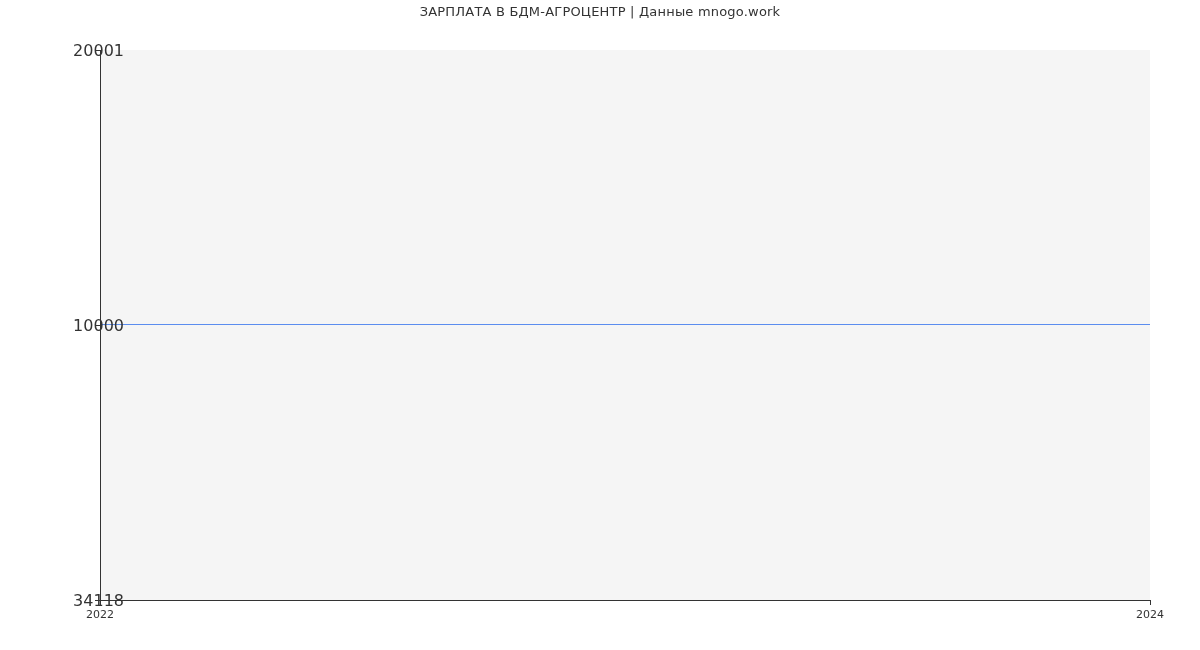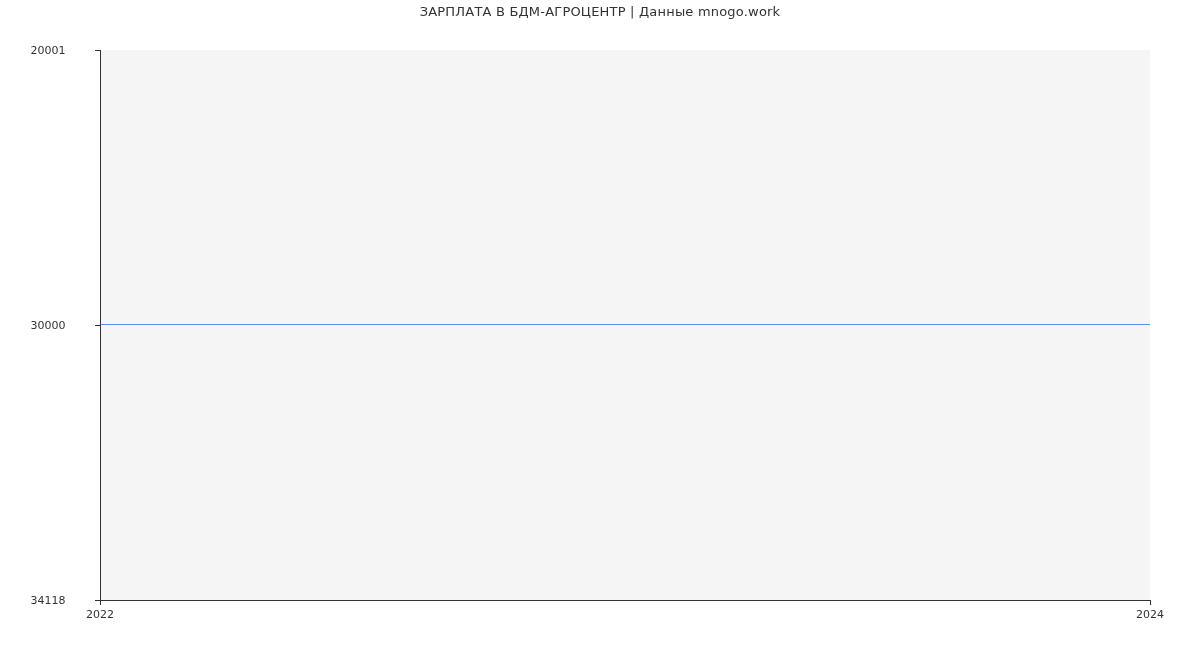--- a/index.html
+++ b/index.html
@@ -60,25 +60,25 @@
     left: 95px;
     width: 5px;
     height: 0;
     border-top: 1px solid #333333;
   }
   .ytick.t1 { top: 600px; }  
   .ytick.t2 { top: 325px; }  
   .ytick.t3 { top: 50px;  }  
   .ylabel {
     position: absolute;
-    right: 1108px; 
-    font-size: 11px;
+    right: 1076px; 
+    font-size: 16px;
     color: #333333;
     transform: translateY(-50%);
-    text-align: center;
+    text-align: right;
     width: 88px;
   }
   .ylabel.l1 { top: 600px; }
   .ylabel.l2 { top: 325px; }
   .ylabel.l3 { top: 50px; }
   
   .xtick {
     position: absolute;
     top: 600px;
     width: 0;
@@ -118,21 +118,21 @@
   <div class="data-line"></div>
 
   <div class="spine-left"></div>
   <div class="spine-bottom"></div>
 
   <div class="ytick t1"></div>
   <div class="ytick t2"></div>
   <div class="ytick t3"></div>
 
   <div class="ylabel l1">34118</div>
-  <div class="ylabel l2">30000</div>
+  <div class="ylabel l2">10000</div>
   <div class="ylabel l3">20001</div>
 
   <div class="xtick x1"></div>
   <div class="xtick x2"></div>
 
   <div class="xlabel xl1">2022</div>
   <div class="xlabel xl2">2024</div>
 
 </div>
 

